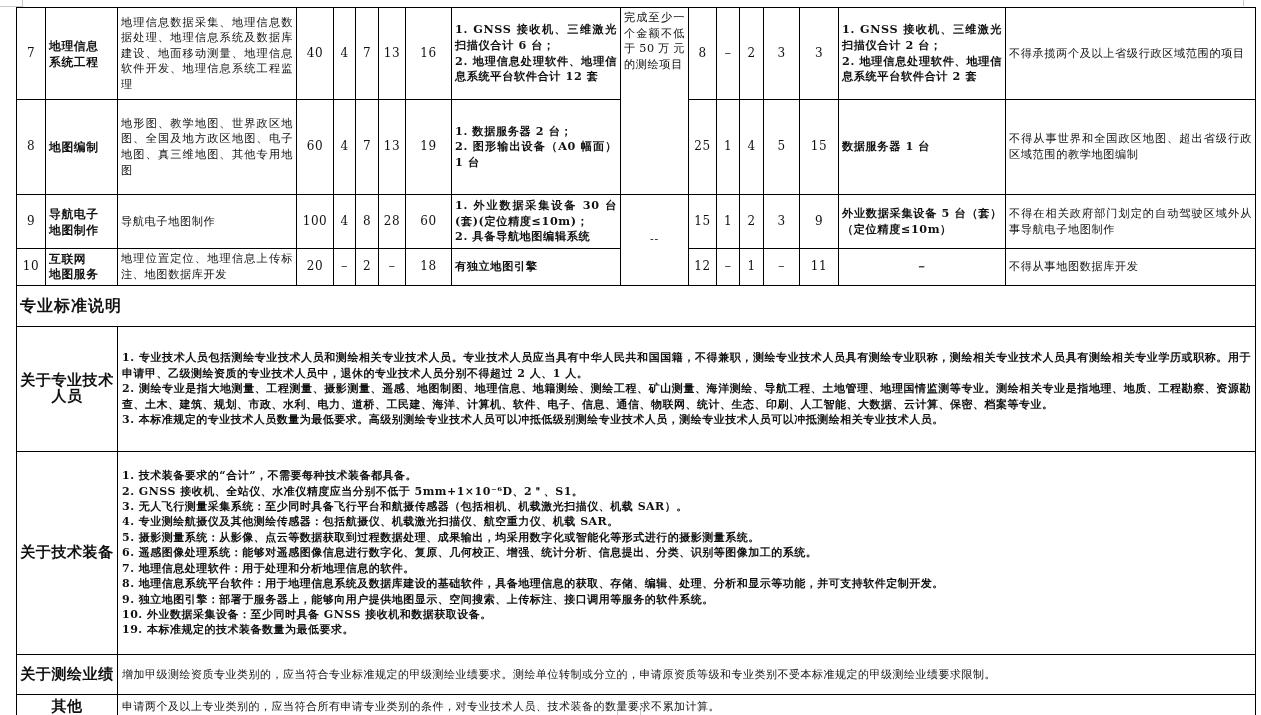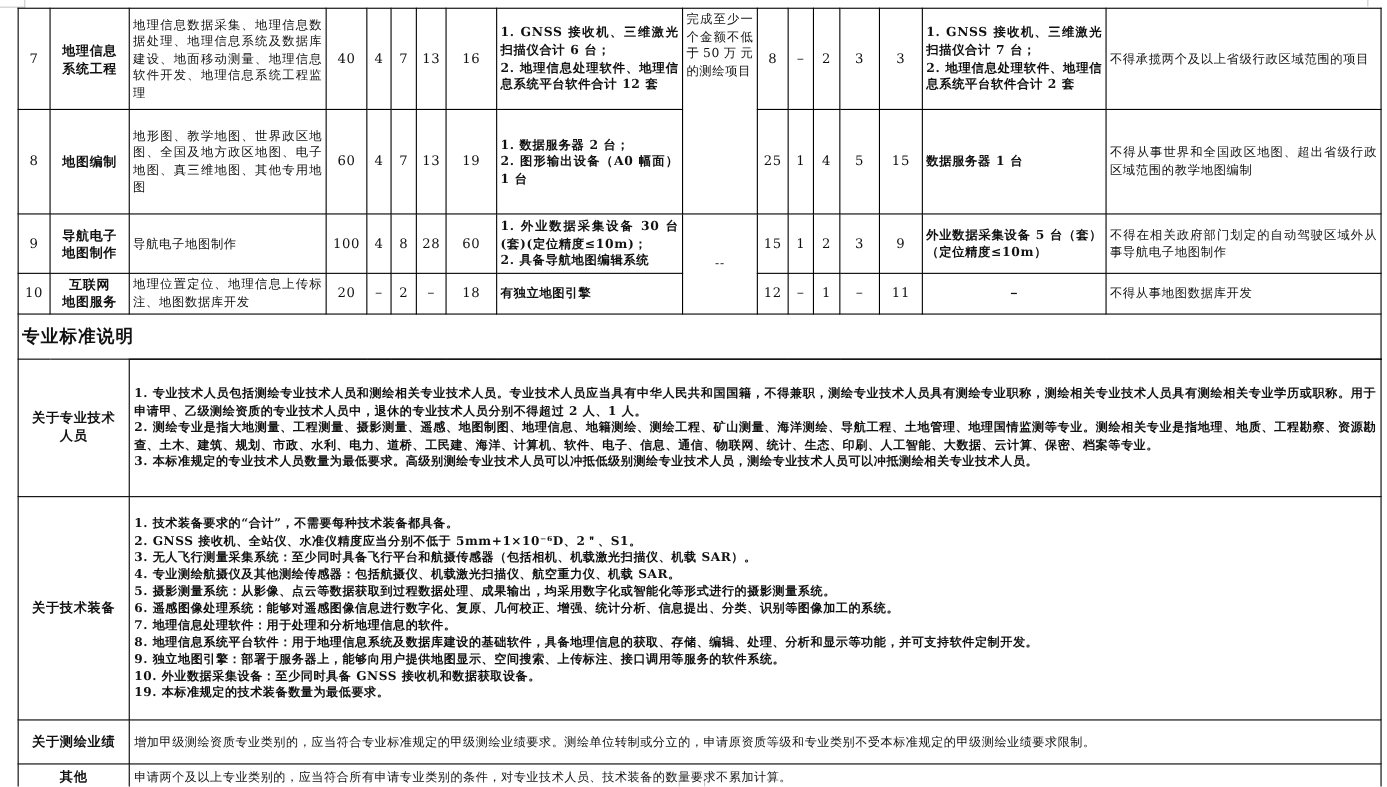--- a/index.html
+++ b/index.html
@@ -8,25 +8,25 @@
   .corner-tl { position:absolute; left:0; top:0; width:22px; height:6px;
                border-right:1px solid #c8c8c8; border-bottom:1px solid #c8c8c8; }
   .corner-tr { position:absolute; left:1243px; top:0; width:1px; height:6px; background:#c8c8c8; }
   .corner-bm { position:absolute; left:617px; top:708px; width:22px; height:7px;
                border-left:1px solid #c8c8c8; border-right:1px solid #c8c8c8; }
   table { position:absolute; left:16px; top:7px; border-collapse:collapse; table-layout:fixed; }
   td { border:1px solid #000; font-size:11.2px; line-height:15.6px; padding:1px 3px;
        vertical-align:middle; overflow:hidden; letter-spacing:0.6px; }
   td.c { text-align:center; }
   td.num { text-align:center; font-size:12px; }
-  td.name { font-weight:bold; text-align:center; font-size:11.8px; line-height:16px; font-family:"DejaVu Sans", sans-serif; }
+  td.name { font-weight:bold; font-size:11.8px; line-height:16px; font-family:"DejaVu Sans", sans-serif; }
   td.just { text-align:justify; }
   td.section-title { text-align:left; font-weight:bold; font-size:16px; height:38px;
                      font-family:"DejaVu Sans", sans-serif; letter-spacing:1px; }
-  td.label { font-weight:bold; text-align:center; font-size:12px; font-family:"DejaVu Sans", sans-serif; }
+  td.label { font-weight:bold; text-align:center; font-size:15px; font-family:"DejaVu Sans", sans-serif; }
   td.body { font-size:11px; line-height:15.4px; letter-spacing:0.5px; padding:2px 4px; }
   .line { display:block;font-weight:bold; }
 </style>
 </head>
 <body>
 
 <div class="corner-tl" data-name="page-corner-mark"></div>
 <div class="corner-tr" data-name="page-corner-mark"></div>
 <div class="corner-bm" data-name="page-break-mark"></div>
 
@@ -68,21 +68,21 @@
         <span class="line" data-name="equipment-line">1. GNSS 接收机、三维激光扫描仪合计 6 台；</span>
         <span class="line" data-name="equipment-line">2. 地理信息处理软件、地理信息系统平台软件合计 12 套</span>
       </td>
       <td class="just" rowspan="2" style="vertical-align:top;padding-top:2px" data-name="performance-cell">完成至少一个金额不低于50万元的测绘项目</td>
       <td class="num" data-name="b-total">8</td>
       <td class="num" data-name="b-c1">－</td>
       <td class="num" data-name="b-c2">2</td>
       <td class="num" data-name="b-c3">3</td>
       <td class="num" data-name="b-c4">3</td>
       <td class="just" data-name="b-equipment">
-        <span class="line" data-name="equipment-line">1. GNSS 接收机、三维激光扫描仪合计 7 台；</span>
+        <span class="line" data-name="equipment-line">1. GNSS 接收机、三维激光扫描仪合计 2 台；</span>
         <span class="line" data-name="equipment-line">2. 地理信息处理软件、地理信息系统平台软件合计 2 套</span>
       </td>
       <td class="just" data-name="restriction-cell">不得承揽两个及以上省级行政区域范围的项目</td>
     </tr>
 
     <tr data-name="table-row" style="height:95px">
       <td class="num" data-name="row-number">8</td>
       <td class="name" data-name="category-name">
         <span class="line" data-name="category-line">地图编制</span>
       </td>

